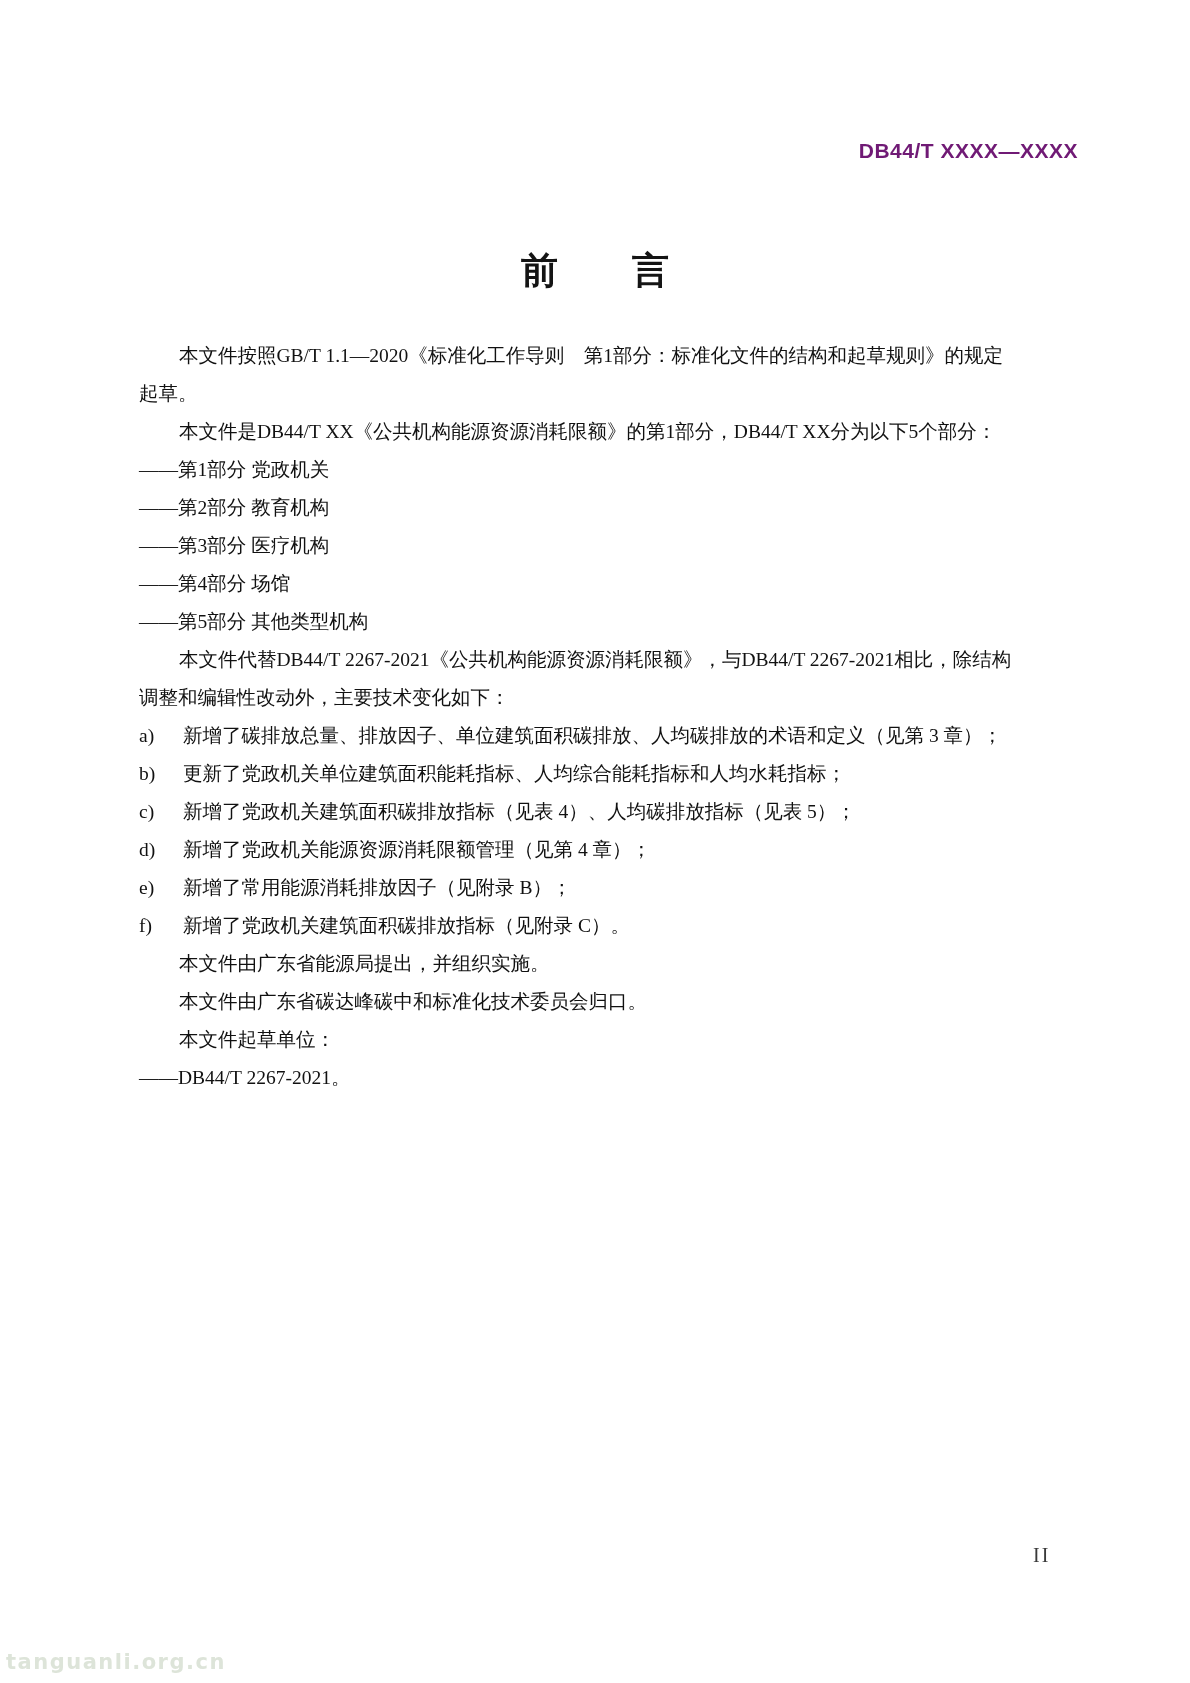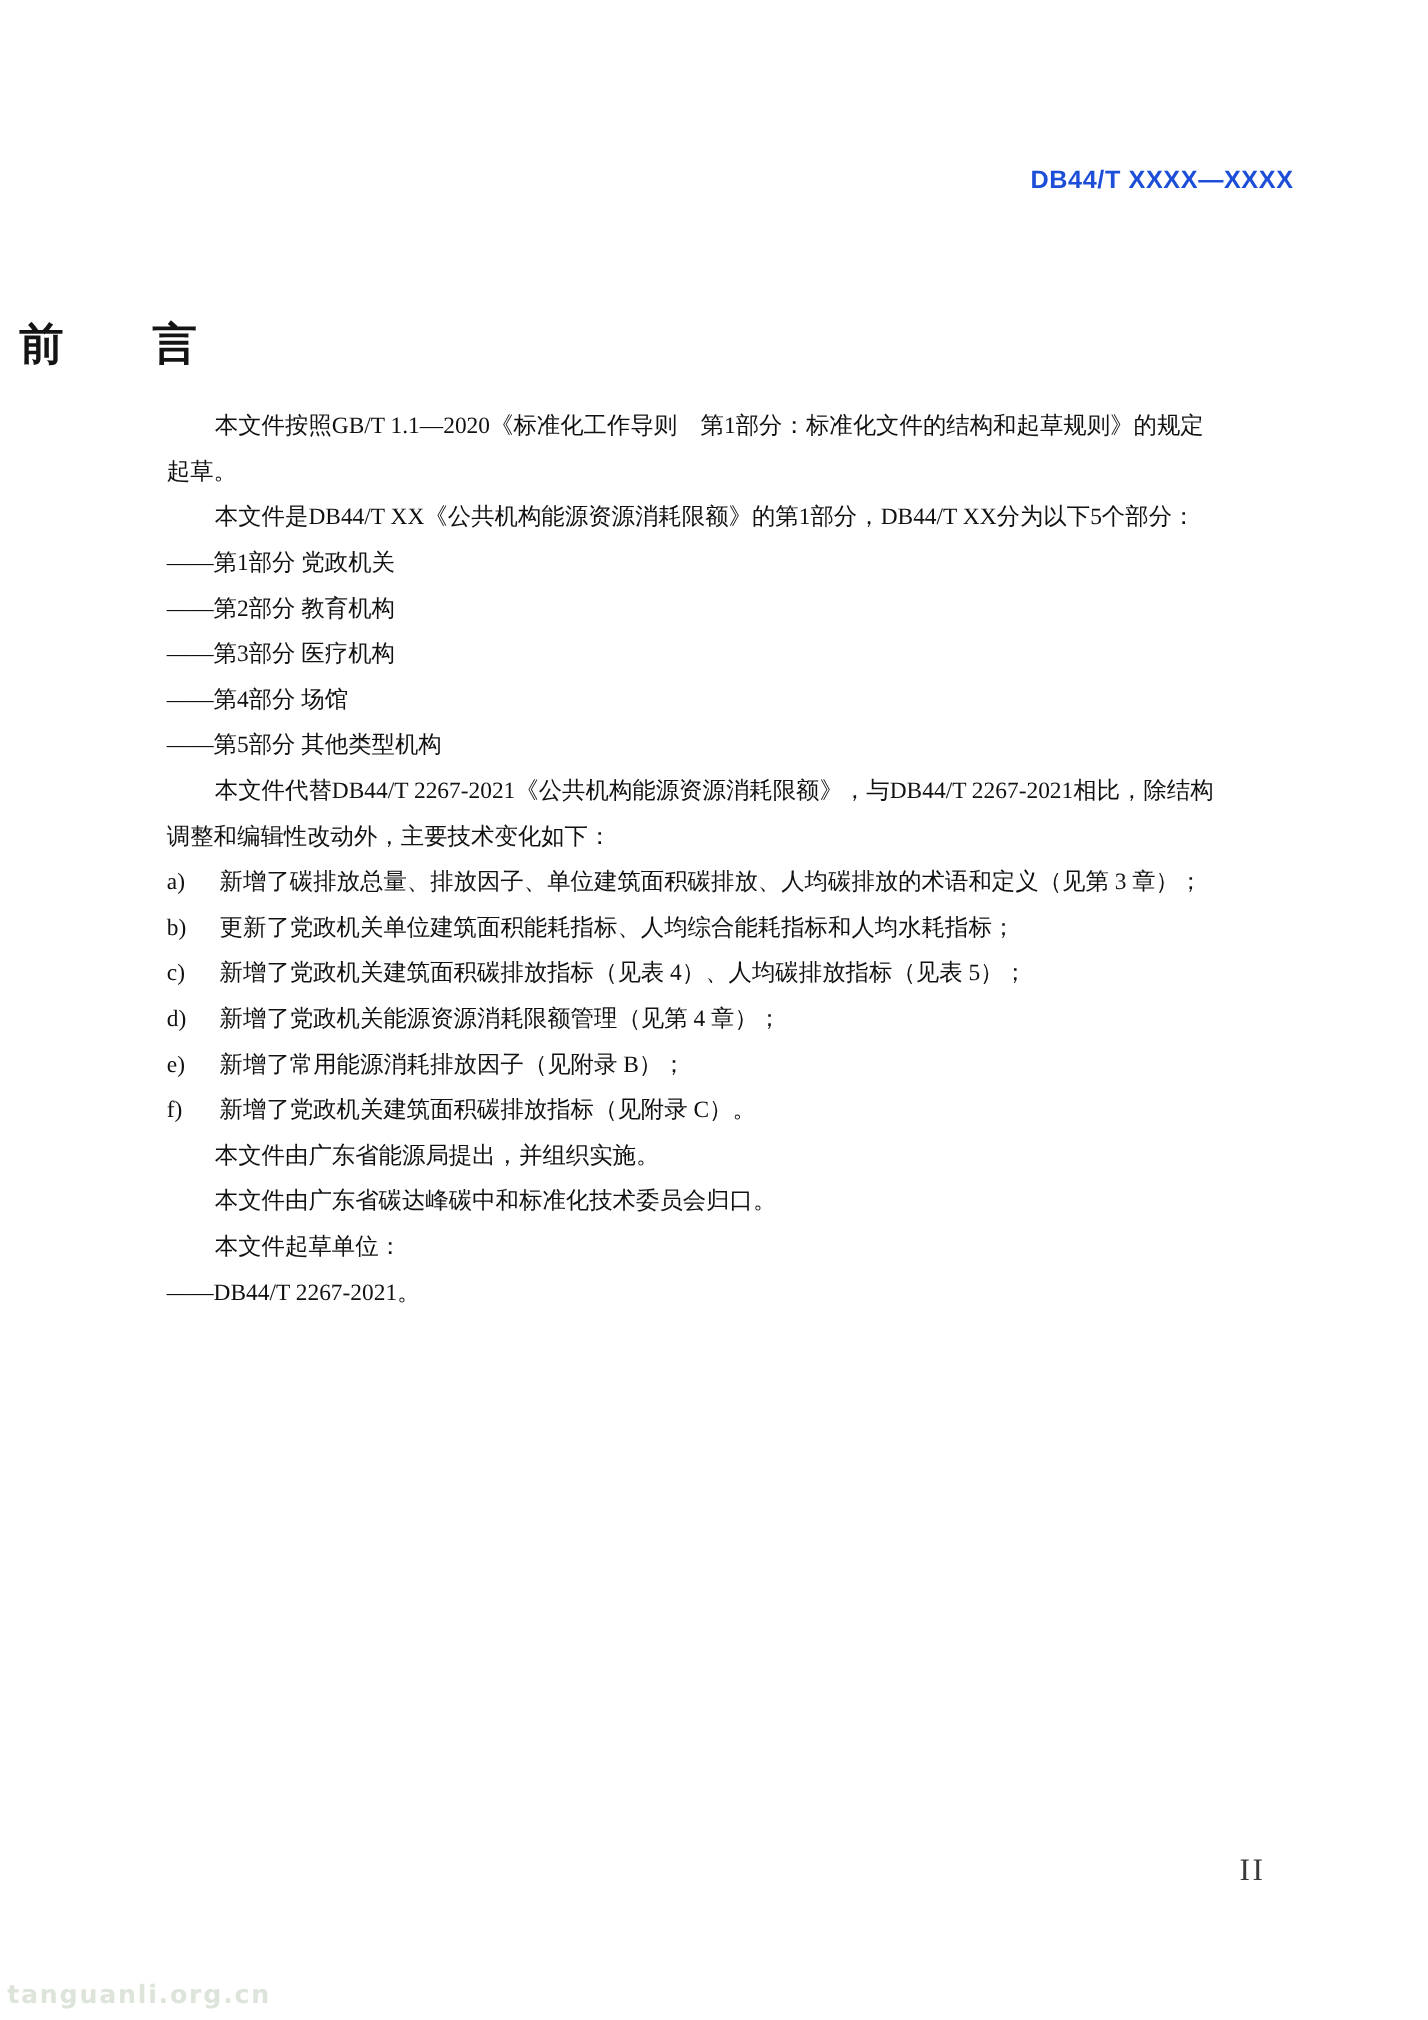--- a/index.html
+++ b/index.html
@@ -11,27 +11,27 @@
     color:#111111;
     overflow:hidden;
   }
   .doc-code{
     position:absolute;
     top:139px;right:112px;
     font-family:"Liberation Sans", sans-serif;
     font-weight:700;
     font-size:21px;
     letter-spacing:0.5px;
-    color:#1d4ed8;
+    color:#701a75;
   }
   .title{
     position:absolute;
     top:246px;left:0;right:0;
-    margin:16px;
-    text-align:left;
+    margin:0;
+    text-align:center;
     font-family:"Liberation Sans", sans-serif;
     font-weight:700;
     font-size:37px;
     color:#141414;
     letter-spacing:0;
   }
   .content{
     position:absolute;
     left:139px;top:337px;
     width:916px;
@@ -42,21 +42,21 @@
   .content p{margin:0;padding:0;}
   .ln{min-height:38px;}
   .indent{text-indent:40px;}
   .part{padding-left:44px;}
   .change{padding-left:44px;}
   .change .mk{display:inline-block;width:44px;}
   .page-num{
     position:absolute;
     left:1033px;top:1544px;
     font-family:"Liberation Serif", serif;
-    font-size:26px;
+    font-size:20px;
     color:#3a3a3a;
     letter-spacing:2px;
   }
   .watermark{
     position:absolute;
     left:6px;top:1650px;
     font-family:"DejaVu Sans", sans-serif;
     font-weight:700;
     font-size:21px;
     letter-spacing:1.5px;

